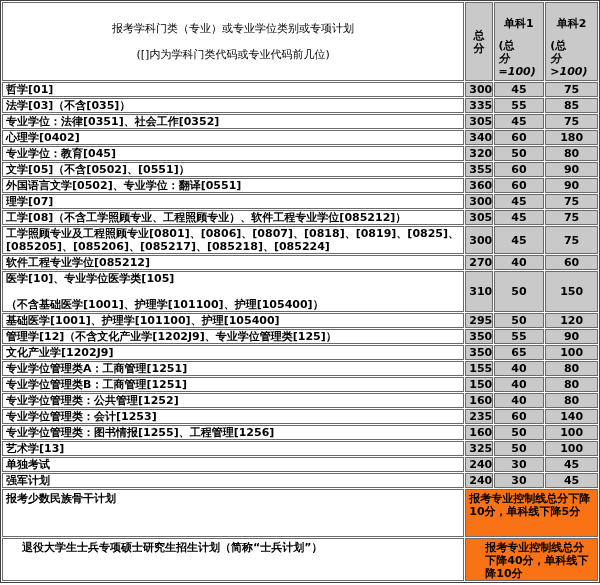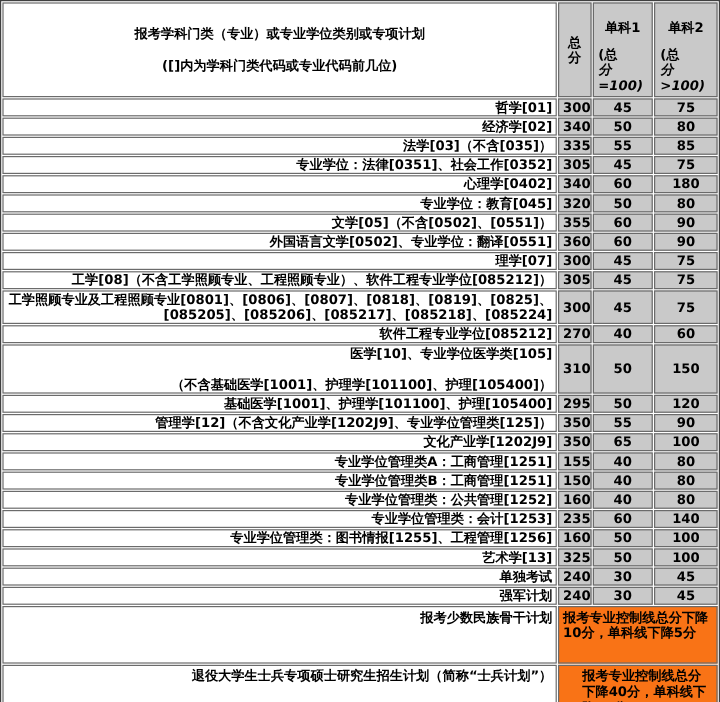--- a/index.html
+++ b/index.html
@@ -29,41 +29,41 @@
     color: #000000;
     padding: 0 3px;
     overflow: hidden;
   }
   
   th.hdr-cat {
     background: #ffffff;
     text-align: center;
     height: 60px;
     vertical-align: middle;
-    font-weight: bold;
+    font-weight: normal;
   }
   th.hdr-cat .hdr-line2 { margin-top: 13px; }
   th.hdr-num {
     background: #c9c9c9;
     vertical-align: middle;
     padding: 2px 2px;
   }
   .vert {
     width: 13px;
     margin: 0 auto;
     word-break: break-all;
     text-align: center;
   }
   .shdr-title { text-align: center; margin-top: 12px; }
   .shdr-note1 { margin-top: 9px; text-align: left; padding-left: 2px; }
   .shdr-note2 { text-align: left; padding-left: 2px; font-style: italic; }
   
   tr.data td { height: 15px; }
   td.cat {
-    text-align: right;
+    text-align: left;
     background: #ffffff;
     word-break: break-all;
     vertical-align: middle;
   }
   td.num {
     text-align: center;
     background: #c9c9c9;
     vertical-align: middle;
   }
   td.note {
@@ -112,28 +112,20 @@
       <tr class="data">
         <td class="cat">
           <div>哲学[01]</div>
         </td>
         <td class="num">300</td>
         <td class="num">45</td>
         <td class="num">75</td>
       </tr>
       <tr class="data">
         <td class="cat">
-          <div>经济学[02]</div>
-        </td>
-        <td class="num">340</td>
-        <td class="num">50</td>
-        <td class="num">80</td>
-      </tr>
-      <tr class="data">
-        <td class="cat">
           <div>法学[03]（不含[035]）</div>
         </td>
         <td class="num">335</td>
         <td class="num">55</td>
         <td class="num">85</td>
       </tr>
       <tr class="data">
         <td class="cat">
           <div>专业学位：法律[0351]、社会工作[0352]</div>
         </td>

